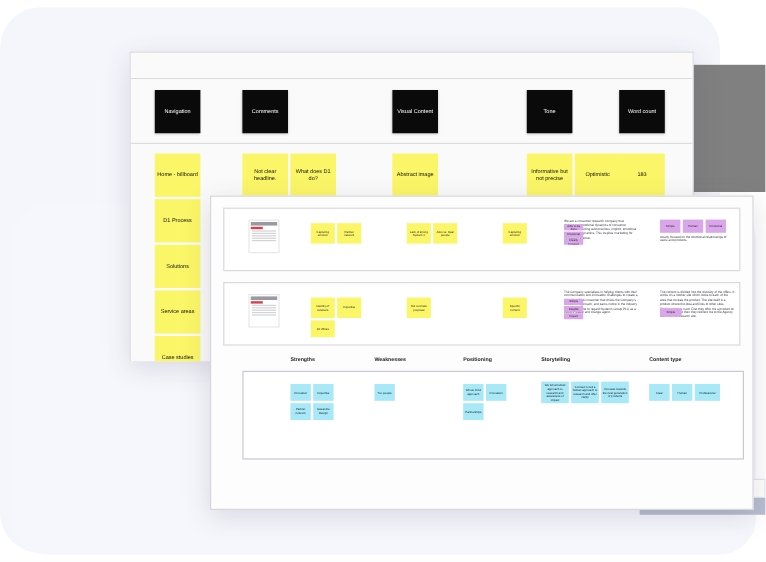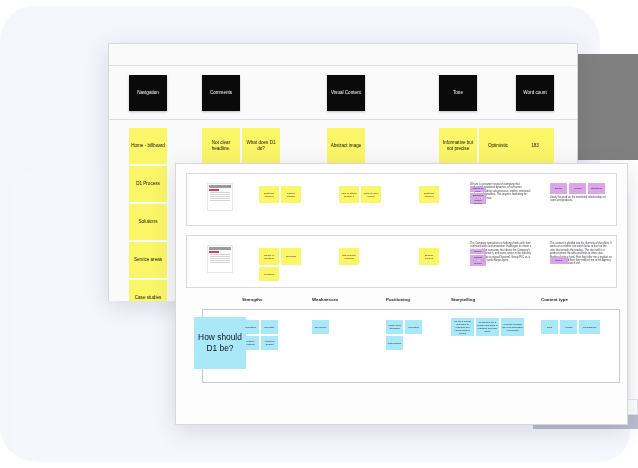--- a/index.html
+++ b/index.html
@@ -341,23 +341,20 @@
 
       <div class="matrix">
         <div class="mcol-label" style="left:56px;"><span>Strengths</span></div>
         <div class="mcol-label" style="left:126px;"><span>Weaknesses</span></div>
         <div class="mcol-label" style="left:200px;"><span>Positioning</span></div>
         <div class="mcol-label" style="left:265px;"><span>Storytelling</span></div>
         <div class="mcol-label" style="left:355px;"><span>Content type</span></div>
 
         <div class="mbox"></div>
 
-        <div class="bignote">
-            <span>How should D1 be?</span>
-          </div>
 
         <div class="bnote" style="left:56px;  top:23px; width:17px; height:14px;">
             <span>Innovation</span>
           </div>
         <div class="bnote" style="left:75px;  top:23px; width:17px; height:14px;">
             <span>Expertise</span>
           </div>
         <div class="bnote" style="left:56px;  top:39px; width:17px; height:14px;">
             <span>Partner network</span>
           </div>

